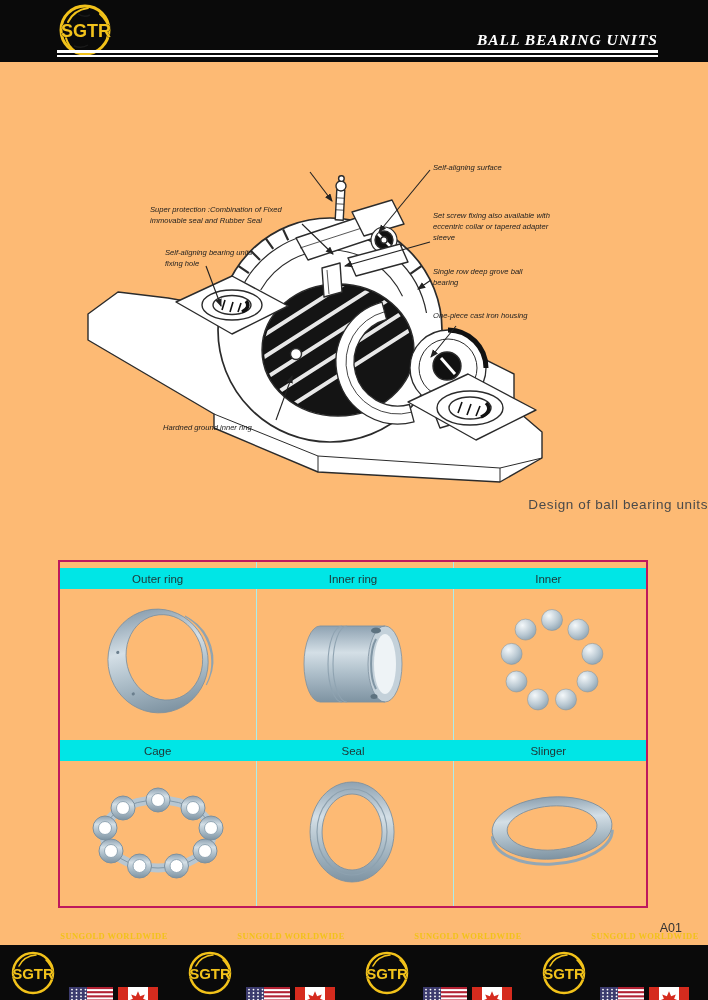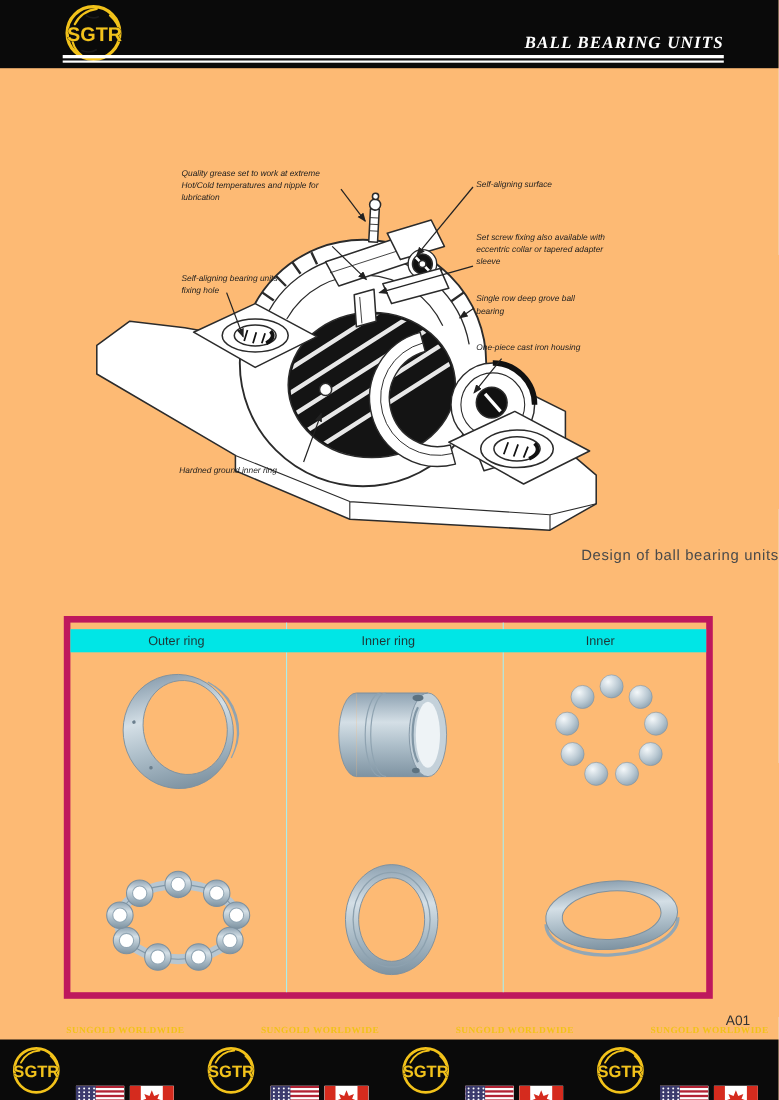--- a/index.html
+++ b/index.html
@@ -17,21 +17,21 @@
   .heading{position:absolute;left:64px;top:86px;width:122px;
            font-family:"Liberation Serif",serif;font-size:20px;line-height:1.18;color:#2d2d2d;}
   
   .diagram-region{position:absolute;left:0;top:140px;width:708px;height:360px;}
   .diagram-region svg{position:absolute;left:0;top:0;}
   .dlabel{position:absolute;font-style:italic;font-size:7.6px;line-height:1.45;color:#1d1d1d;}
   .caption{position:absolute;left:0;top:497px;width:708px;text-align:right;
            font-size:13.5px;letter-spacing:.6px;color:#4a4a4a;}
   
   .ctable{position:absolute;left:58px;top:560px;width:590px;height:348px;
-          border:6px solid #be185d;box-sizing:border-box;}
+          border:2px solid #be185d;box-sizing:border-box;}
   .vline{position:absolute;top:0;bottom:0;width:1px;background:#a9eded;}
   .hdr{position:absolute;left:0;right:0;height:21px;background:#00e6e6;
        display:grid;grid-template-columns:1fr 1fr 1fr;align-items:center;
        text-align:center;font-size:11.5px;color:#1e3535;}
   .cell{position:absolute;width:196px;height:146px;display:flex;align-items:center;justify-content:center;}
   
   .pagenum{position:absolute;right:26px;top:921px;font-size:12.5px;color:#333;}
   
   .footerbar{position:absolute;left:0;top:945px;width:708px;height:55px;background:#0a0a0a;
              display:flex;}
@@ -157,21 +157,21 @@
         <path d="M310,32 L332,61" marker-end="url(#ah)"></path>
         <path d="M430,30 L379,92" marker-end="url(#ah)"></path>
         <path d="M302,84 L333,114" marker-end="url(#ah)"></path>
         <path d="M430,102 L345,126" marker-end="url(#ah)"></path>
         <path d="M206,126 L221,166" marker-end="url(#ah)"></path>
         <path d="M431,140 L418,149" marker-end="url(#ah)"></path>
         <path d="M456,186 L431,217" marker-end="url(#ah)"></path>
         <path d="M276,280 L292,236" marker-end="url(#ah)"></path>
       </g>
     </svg>
-    <div class="dlabel" style="left:165px;top:12px;width:152px;">Quality grease set to work at extreme Hot/Cold temperatures and nipple for lubrication</div>
+    <div class="dlabel" style="left:150px;top:64px;width:168px;">Super protection :Combination of Fixed immovable seal and Rubber Seal</div>
     <div class="dlabel" style="left:165px;top:107px;width:105px;">Self-aligning bearing units fixing hole</div>
     <div class="dlabel" style="left:163px;top:282px;width:180px;">Hardned ground inner ring</div>
     <div class="dlabel" style="left:433px;top:22px;width:130px;">Self-aligning surface</div>
     <div class="dlabel" style="left:433px;top:70px;width:138px;">Set screw fixing also available with eccentric collar or tapered adapter sleeve</div>
     <div class="dlabel" style="left:433px;top:126px;width:112px;">Single row deep grove ball bearing</div>
     <div class="dlabel" style="left:433px;top:170px;width:160px;">One-piece cast iron housing</div>
   </div>
 
   <div class="caption">Design of ball bearing units</div>
 
@@ -217,20 +217,25 @@
             <circle cx="110.5" cy="82.5" r="10.5"></circle>
           <circle cx="89" cy="100.5" r="10.5"></circle>
             <circle cx="61" cy="100.5" r="10.5"></circle>
           <circle cx="39.5" cy="82.5" r="10.5"></circle>
             <circle cx="34.6" cy="54.9" r="10.5"></circle>
           <circle cx="48.6" cy="30.6" r="10.5"></circle>
         </g>
       </svg>
     </div>
 
+    <div class="hdr" style="top:178px;">
+      <div>Cage</div>
+      <div>Seal</div>
+      <div>Slinger</div>
+    </div>
 
     <div class="cell" style="left:0;top:200px;">
       <svg width="150" height="130" viewBox="0 0 150 130">
         <ellipse cx="75" cy="64" rx="54" ry="34" fill="none" stroke="#b7c6d1" stroke-width="9"></ellipse>
         <ellipse cx="75" cy="64" rx="54" ry="34" fill="none" stroke="#8299a9" stroke-width="1"></ellipse>
         <g>
           <g fill="url(#metalLG)" stroke="#7d91a0" stroke-width="1">
             <circle cx="75" cy="30" r="12"></circle>
               <circle cx="110" cy="38" r="12"></circle>
               <circle cx="128" cy="58" r="12"></circle>

